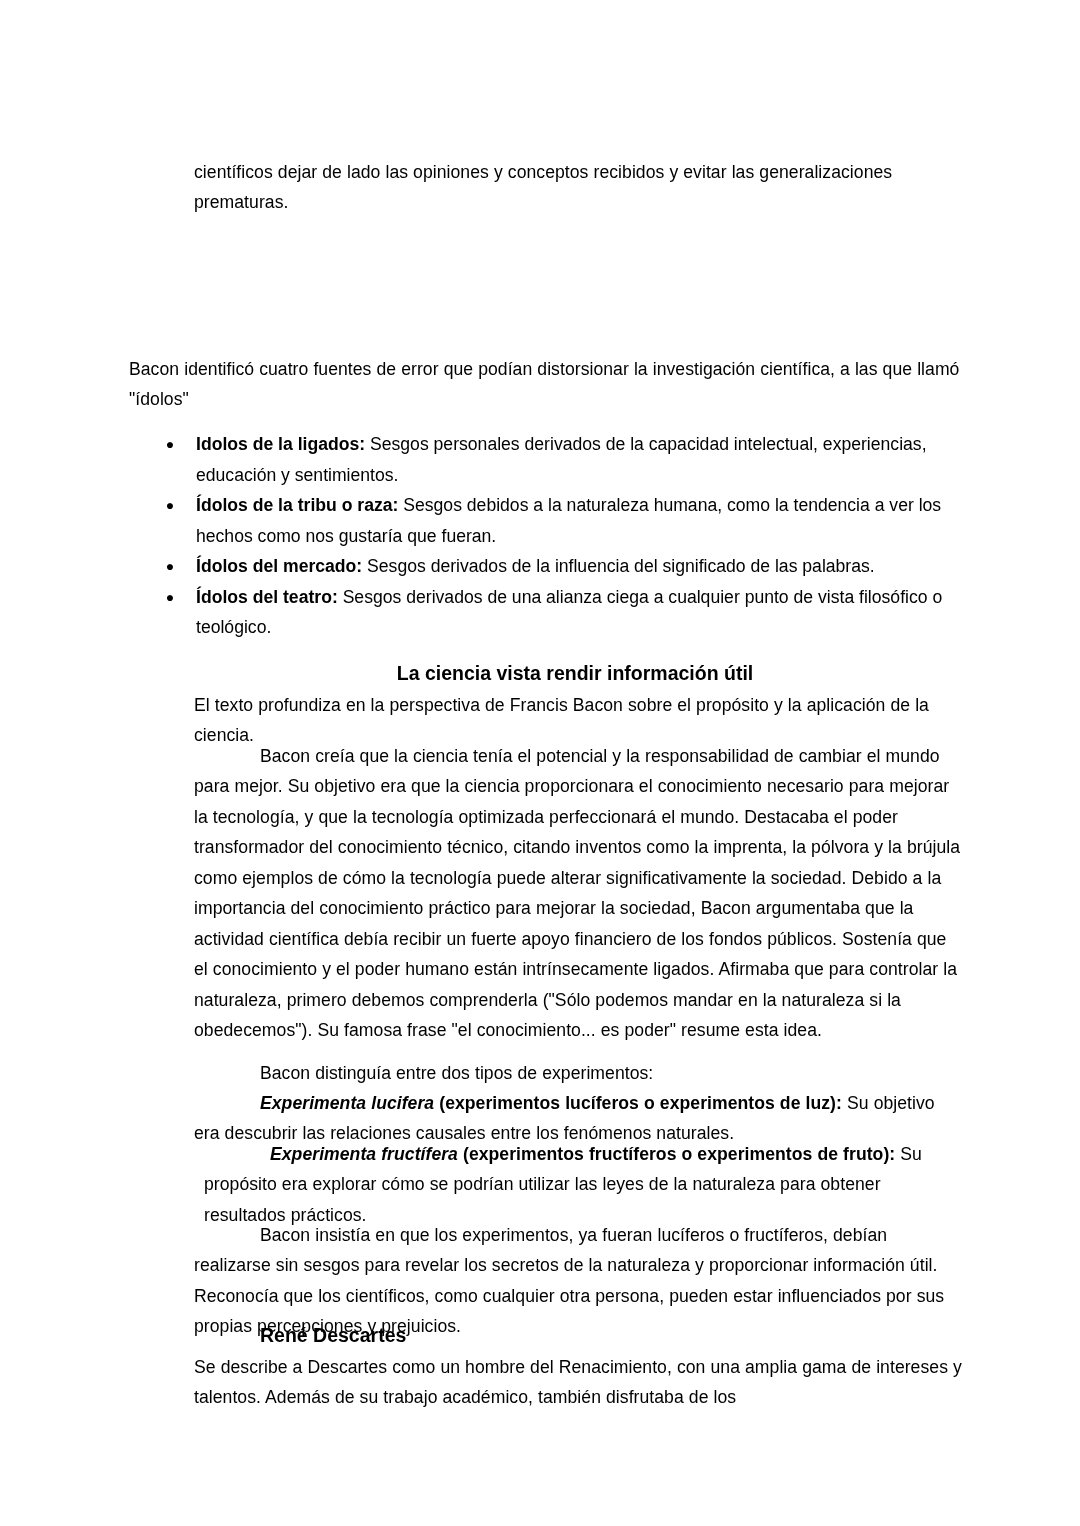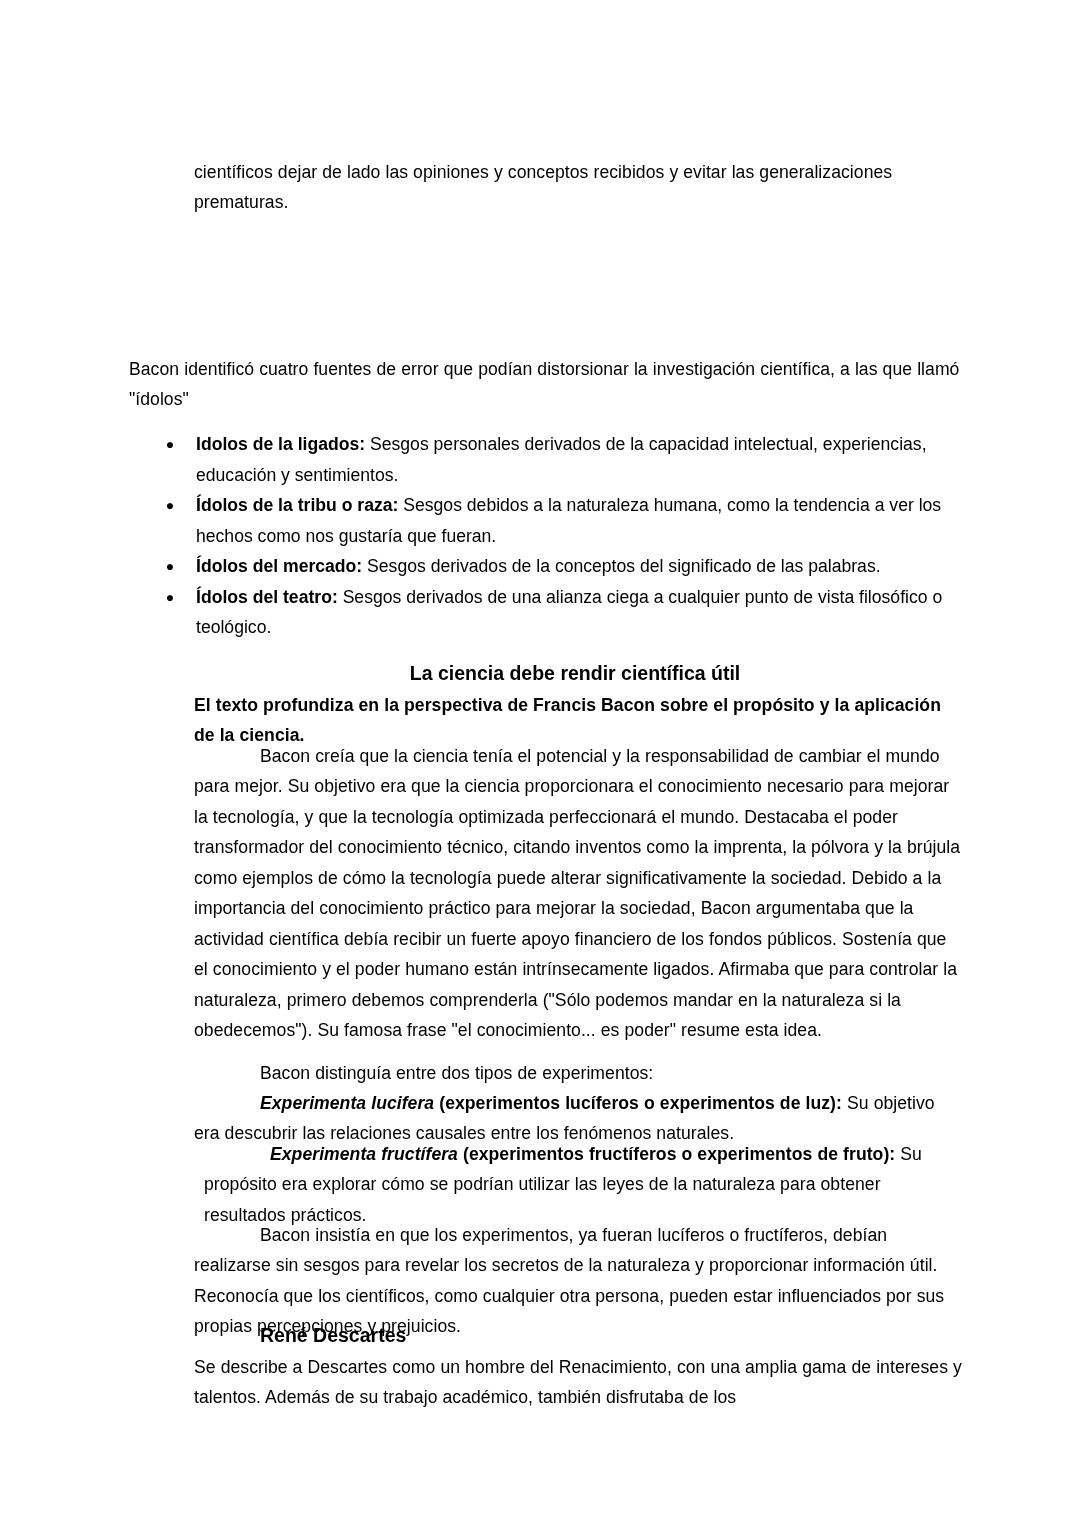--- a/index.html
+++ b/index.html
@@ -86,21 +86,20 @@
     line-height: 30.5px;
     font-weight: bold;
     text-align: center;
     padding-right: 4px;
   }
 
   .para-ciencia-intro {
     left: 194px;
     top: 660px;
     width: 762px;
-    font-weight: bold;
   }
 
   .para-bacon-largo {
     left: 194px;
     top: 711px;
     width: 770px;
     text-indent: 66px;
   }
 
   .para-distinguia {
@@ -164,29 +163,29 @@
     <li>
       <span class="bullet-dot">●</span>
       <span class="term">Idolos de la ligados:</span><span> Sesgos personales derivados de la capacidad intelectual, experiencias, educación y sentimientos.</span>
     </li>
     <li>
       <span class="bullet-dot">●</span>
       <span class="term">Ídolos de la tribu o raza:</span><span> Sesgos debidos a la naturaleza humana, como la tendencia a ver los hechos como nos gustaría que fueran.</span>
     </li>
     <li>
       <span class="bullet-dot">●</span>
-      <span class="term">Ídolos del mercado:</span><span> Sesgos derivados de la conceptos del significado de las palabras.</span>
+      <span class="term">Ídolos del mercado:</span><span> Sesgos derivados de la influencia del significado de las palabras.</span>
     </li>
     <li>
       <span class="bullet-dot">●</span>
       <span class="term">Ídolos del teatro:</span><span> Sesgos derivados de una alianza ciega a cualquier punto de vista filosófico o teológico.</span>
     </li>
   </ul>
 
-  <h2 class="heading-ciencia">La ciencia debe rendir científica útil</h2>
+  <h2 class="heading-ciencia">La ciencia vista rendir información útil</h2>
 
   <p class="block para-ciencia-intro">El texto profundiza en la perspectiva de Francis Bacon sobre el propósito y la aplicación de la ciencia.</p>
 
   <p class="block para-bacon-largo">Bacon creía que la ciencia tenía el potencial y la responsabilidad de cambiar el mundo para mejor. Su objetivo era que la ciencia proporcionara el conocimiento necesario para mejorar la tecnología, y que la tecnología optimizada perfeccionará el mundo. Destacaba el poder transformador del conocimiento técnico, citando inventos como la imprenta, la pólvora y la brújula como ejemplos de cómo la tecnología puede alterar significativamente la sociedad. Debido a la importancia del conocimiento práctico para mejorar la sociedad, Bacon argumentaba que la actividad científica debía recibir un fuerte apoyo financiero de los fondos públicos. Sostenía que el conocimiento y el poder humano están intrínsecamente ligados. Afirmaba que para controlar la naturaleza, primero debemos comprenderla ("Sólo podemos mandar en la naturaleza si la obedecemos"). Su famosa frase "el conocimiento... es poder" resume esta idea.</p>
 
   <p class="block para-distinguia">Bacon distinguía entre dos tipos de experimentos:</p>
 
   <p class="block para-lucifera"><span class="bi">Experimenta lucifera</span><span class="b"> (experimentos lucíferos o experimentos de luz):</span><span> Su objetivo era descubrir las relaciones causales entre los fenómenos naturales.</span></p>
 
   <p class="block para-fructifera"><span class="bi">Experimenta fructífera</span><span class="b"> (experimentos fructíferos o experimentos de fruto):</span><span> Su propósito era explorar cómo se podrían utilizar las leyes de la naturaleza para obtener resultados prácticos.</span></p>

